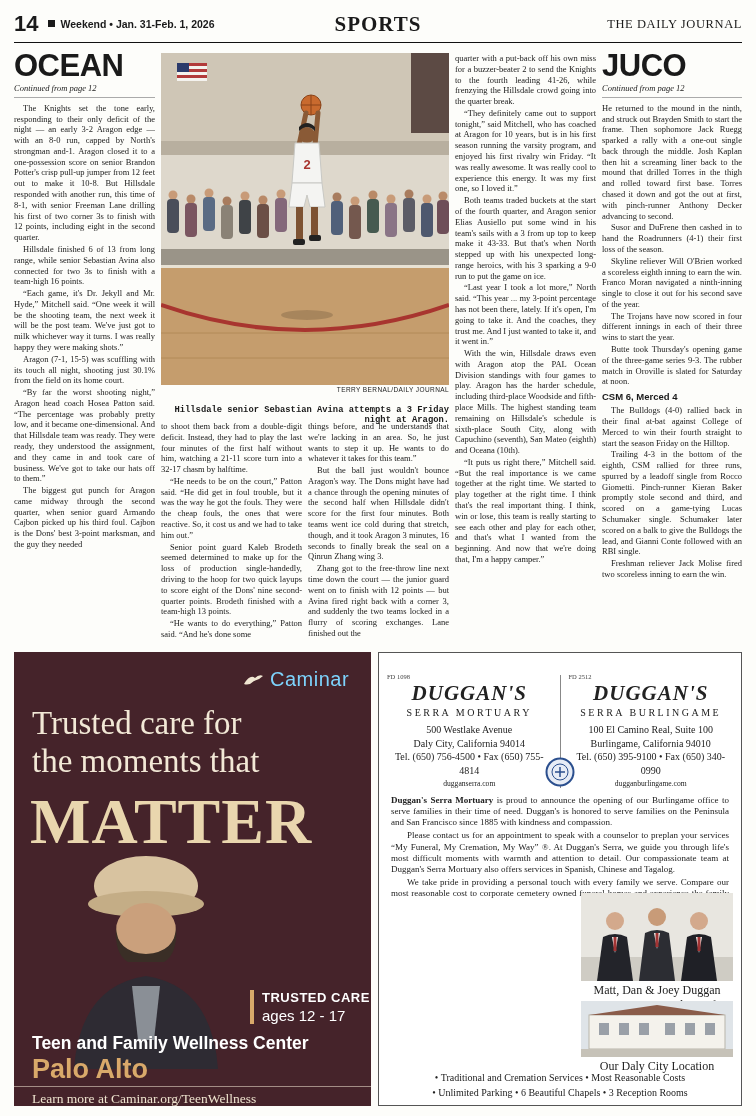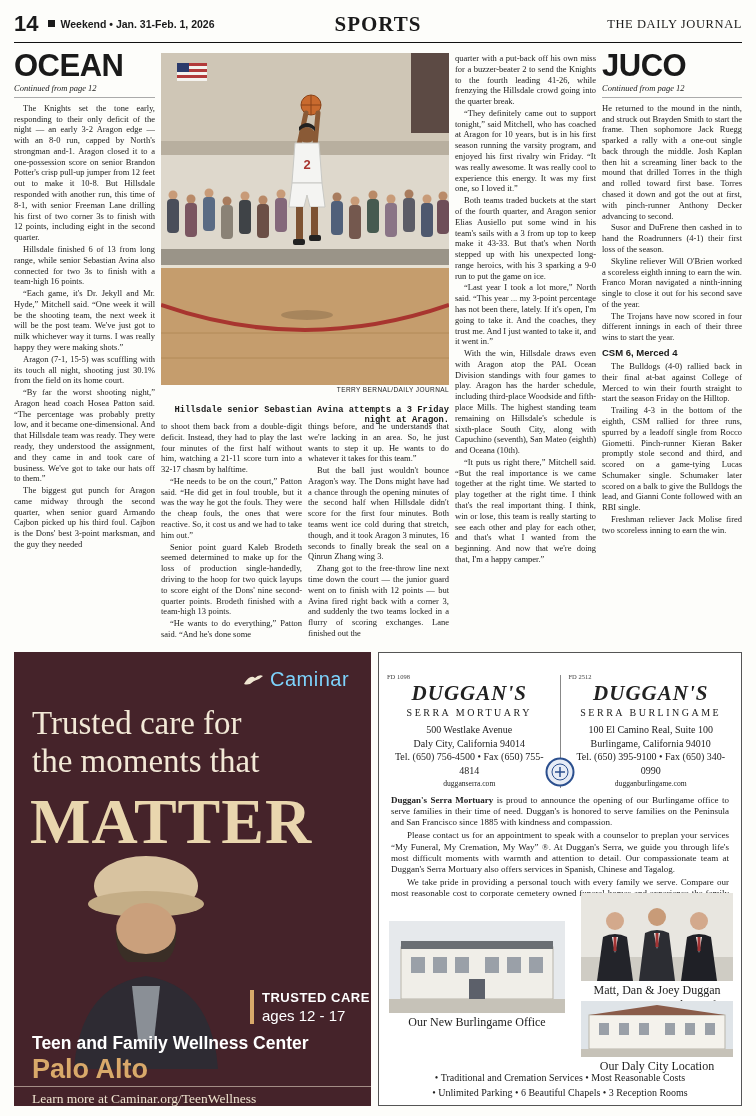--- a/index.html
+++ b/index.html
@@ -196,20 +196,21 @@
     </section>
 
   <section class="col col5">
     <h1 class="headline">JUCO</h1>
     <div class="continued">Continued from page 12</div>
     <div class="cont-first">
         <p>He returned to the mound in the ninth, and struck out Brayden Smith to start the frame. Then sophomore Jack Ruegg sparked a rally with a one-out single back through the middle. Josh Kaplan then hit a screaming liner back to the mound that drilled Torres in the thigh and rolled toward first base. Torres chased it down and got the out at first, with pinch-runner Anthony Decker advancing to second.</p>
         <p>Susor and DuFrene then cashed in to hand the Roadrunners (4-1) their first loss of the season.</p>
         <p>Skyline reliever Will O'Brien worked a scoreless eighth inning to earn the win. Franco Moran navigated a ninth-inning single to close it out for his second save of the year.</p>
         <p>The Trojans have now scored in four different innings in each of their three wins to start the year.</p>
+        <p>Butte took Thursday's opening game of the three-game series 9-3. The rubber match in Oroville is slated for Saturday at noon.</p>
       </div>
     <h2 class="subhead">CSM 6, Merced 4</h2>
     <div>
         <p>The Bulldogs (4-0) rallied back in their final at-bat against College of Merced to win their fourth straight to start the season Friday on the Hilltop.</p>
         <p>Trailing 4-3 in the bottom of the eighth, CSM rallied for three runs, spurred by a leadoff single from Rocco Giometti. Pinch-runner Kieran Baker promptly stole second and third, and scored on a game-tying Lucas Schumaker single. Schumaker later scored on a balk to give the Bulldogs the lead, and Gianni Conte followed with an RBI single.</p>
         <p>Freshman reliever Jack Molise fired two scoreless inning to earn the win.</p>
       </div>
   </section>
 
   <aside class="caminar">
@@ -291,36 +292,20 @@
             <path d="M100 88 L106 44 Q118 38 130 44 L136 88 Z" fill="#1f2026"></path>
             <path d="M115 44 L121 44 L118 60 Z" fill="#f4f4f2"></path>
             <rect x="116.5" y="44" width="3" height="14" fill="#a33434"></rect>
         </g>
       </svg>
       <figcaption>
         <div>Matt, Dan &amp; Joey Duggan</div>
         <div>Long-Time Residents of Burlingame</div>
       </figcaption>
     </figure>
-    <figure class="d-photo d-burl">
-      <svg width="176" height="92" viewBox="0 0 176 92">
-        <rect width="176" height="92" fill="#e6e9ec"></rect>
-        <rect x="12" y="26" width="152" height="52" fill="#f0eee8" stroke="#b9b5aa"></rect>
-        <rect x="12" y="20" width="152" height="8" fill="#6b6f74"></rect>
-        <rect x="22" y="36" width="14" height="16" fill="#9aa0a8"></rect>
-        <rect x="44" y="36" width="14" height="16" fill="#9aa0a8"></rect>
-        <rect x="66" y="36" width="14" height="16" fill="#9aa0a8"></rect>
-        <rect x="96" y="36" width="14" height="16" fill="#9aa0a8"></rect>
-        <rect x="118" y="36" width="14" height="16" fill="#9aa0a8"></rect>
-        <rect x="140" y="36" width="14" height="16" fill="#9aa0a8"></rect>
-        <rect x="80" y="58" width="16" height="20" fill="#5c606a"></rect>
-        <rect y="78" width="176" height="14" fill="#c6c2b8"></rect>
-      </svg>
-      <figcaption>Our New Burlingame Office</figcaption>
-    </figure>
     <figure class="d-photo d-daly">
       <svg width="152" height="56" viewBox="0 0 152 56">
         <rect width="152" height="56" fill="#dfe4e8"></rect>
         <rect x="8" y="14" width="136" height="34" fill="#f4f2ec" stroke="#b9b5aa"></rect>
         <path d="M8 14 L76 4 L144 14 Z" fill="#8a5c4a"></path>
         <rect x="18" y="22" width="10" height="12" fill="#9aa0a8"></rect>
         <rect x="38" y="22" width="10" height="12" fill="#9aa0a8"></rect>
         <rect x="58" y="22" width="10" height="12" fill="#9aa0a8"></rect>
         <rect x="84" y="22" width="10" height="12" fill="#9aa0a8"></rect>
         <rect x="104" y="22" width="10" height="12" fill="#9aa0a8"></rect>

